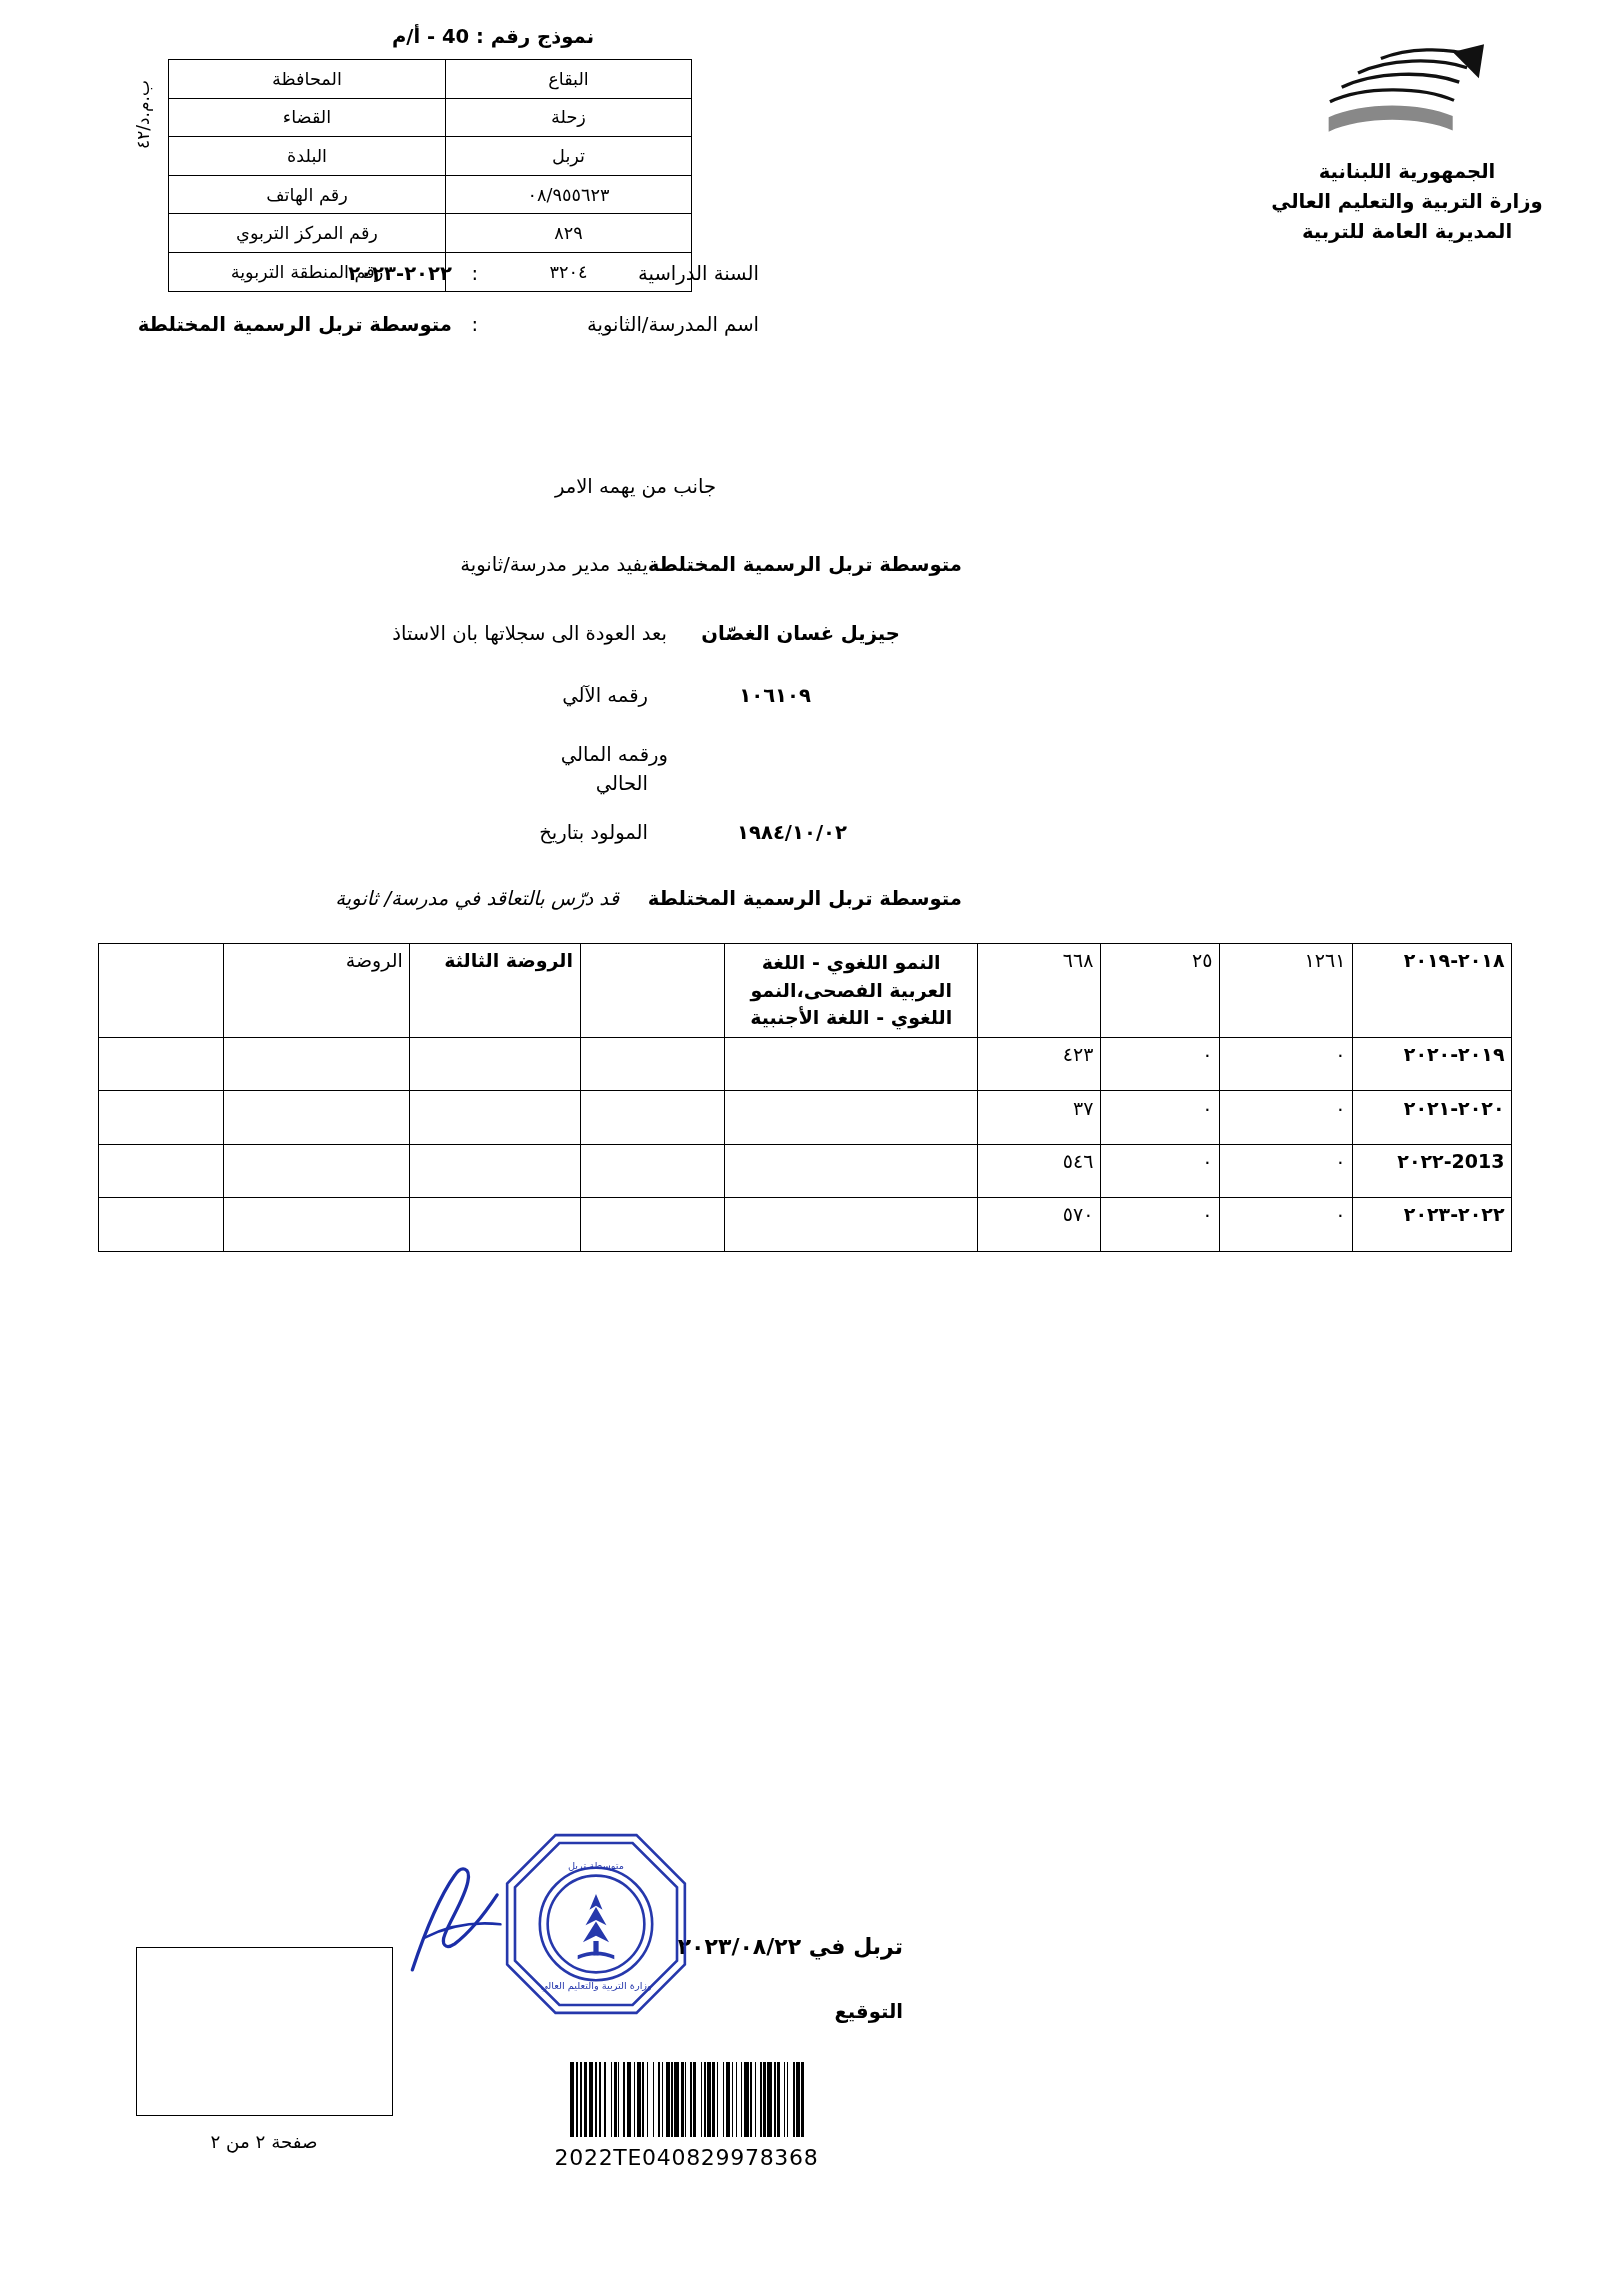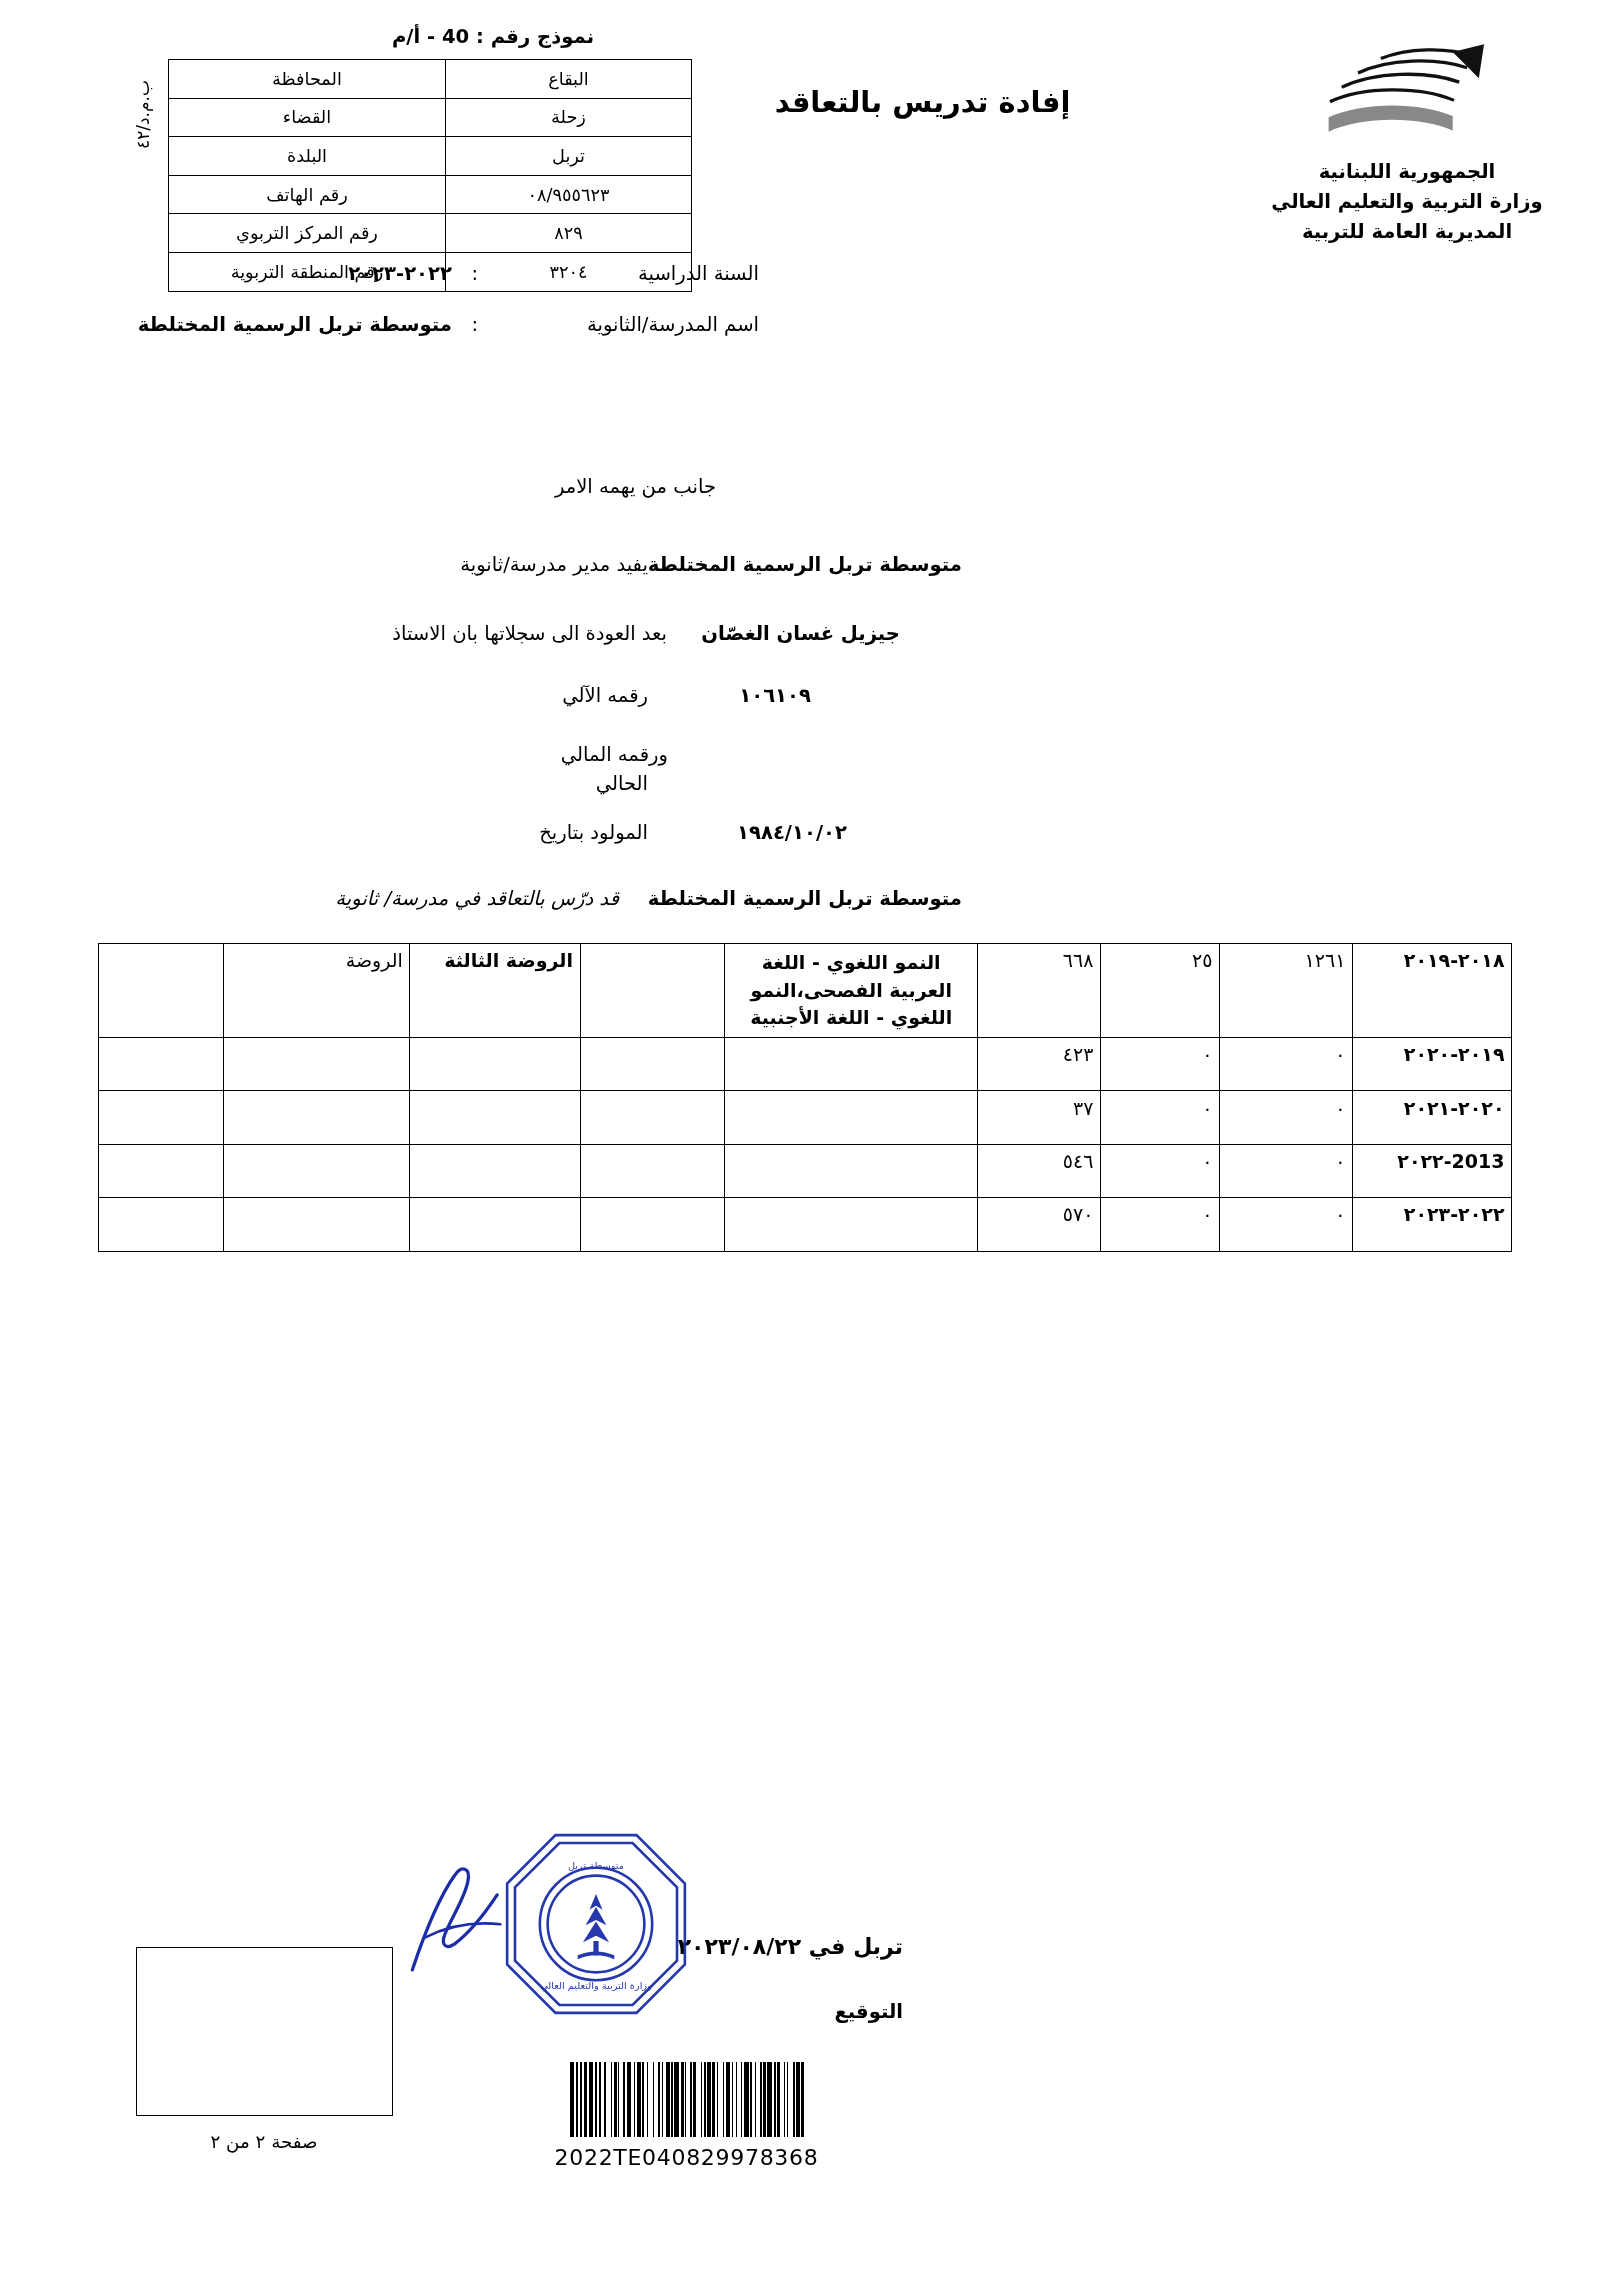--- a/index.html
+++ b/index.html
@@ -255,21 +255,20 @@
         <path d="M55 52 C100 30 175 28 222 44" fill="none" stroke="#111" stroke-width="5"></path>
         <path d="M90 30 C130 14 190 12 232 26" fill="none" stroke="#111" stroke-width="5"></path>
         <path d="M200 20 L248 8 L240 60 Z" fill="#111"></path>
       </svg>
     </div>
     <div class="logo-line">الجمهورية اللبنانية</div>
     <div class="logo-line">وزارة التربية والتعليم العالي</div>
     <div class="logo-line">المديرية العامة للتربية</div>
   </div>
 
-  <div class="doc-title">إفادة تدريس بالتعاقد</div>
 
   <div class="model-no">
     <span class="plain">نموذج رقم  :</span>
     <span class="plain">40 - أ/م</span>
   </div>
 
   <div class="side-note">ب.م.د/٤٢</div>
 
   <table class="info-table">
     <tbody>

